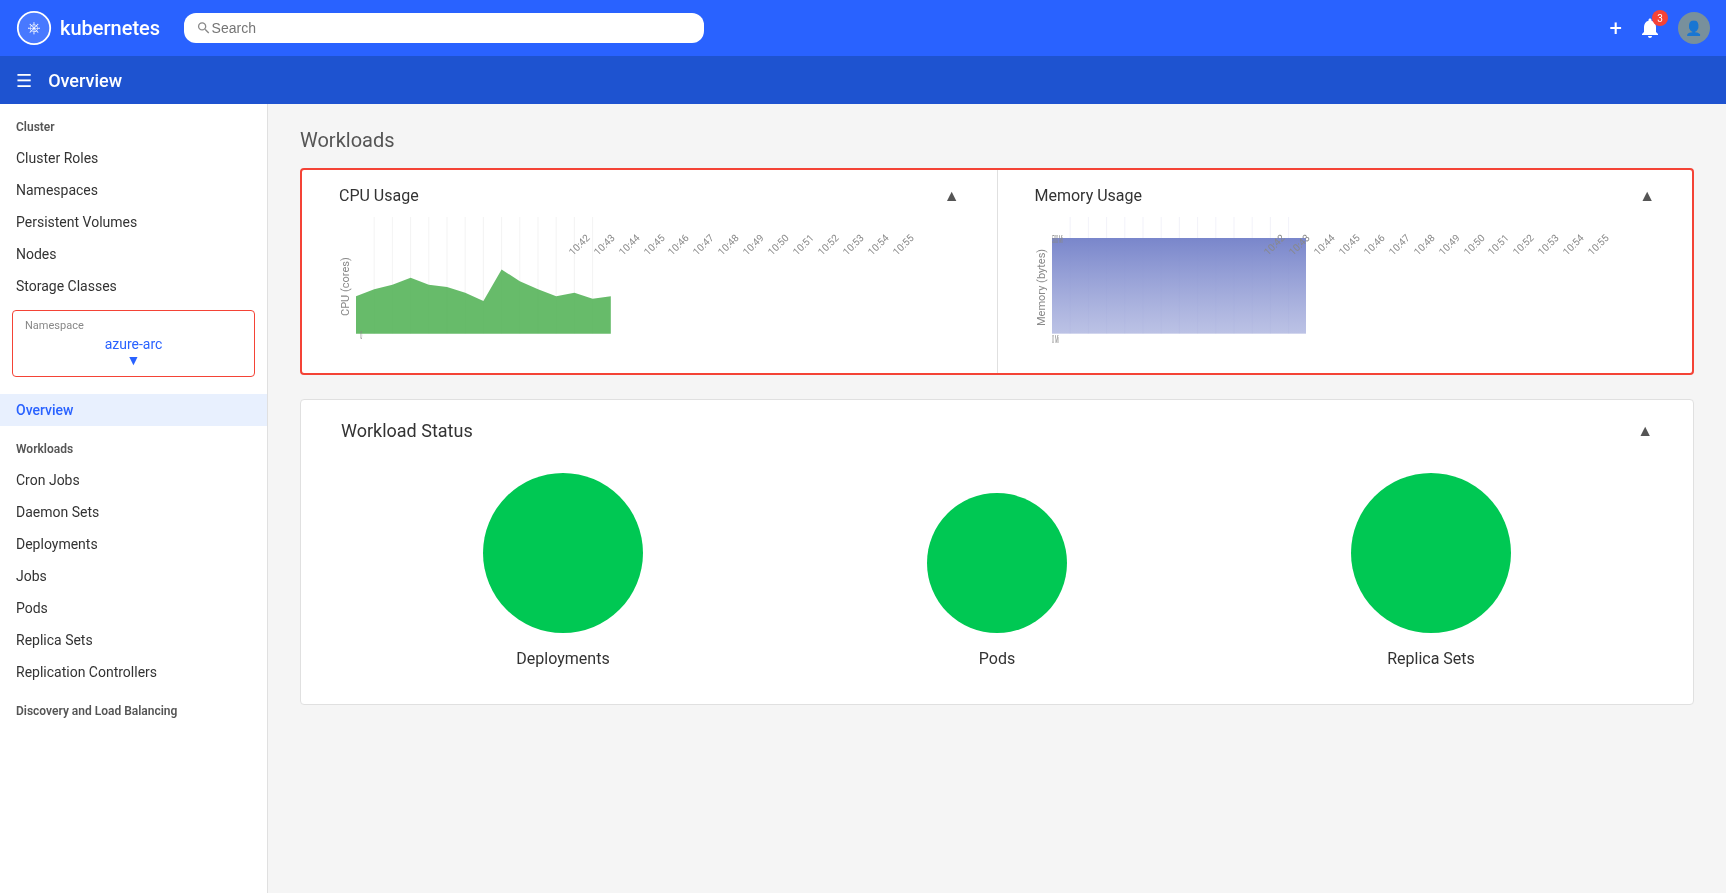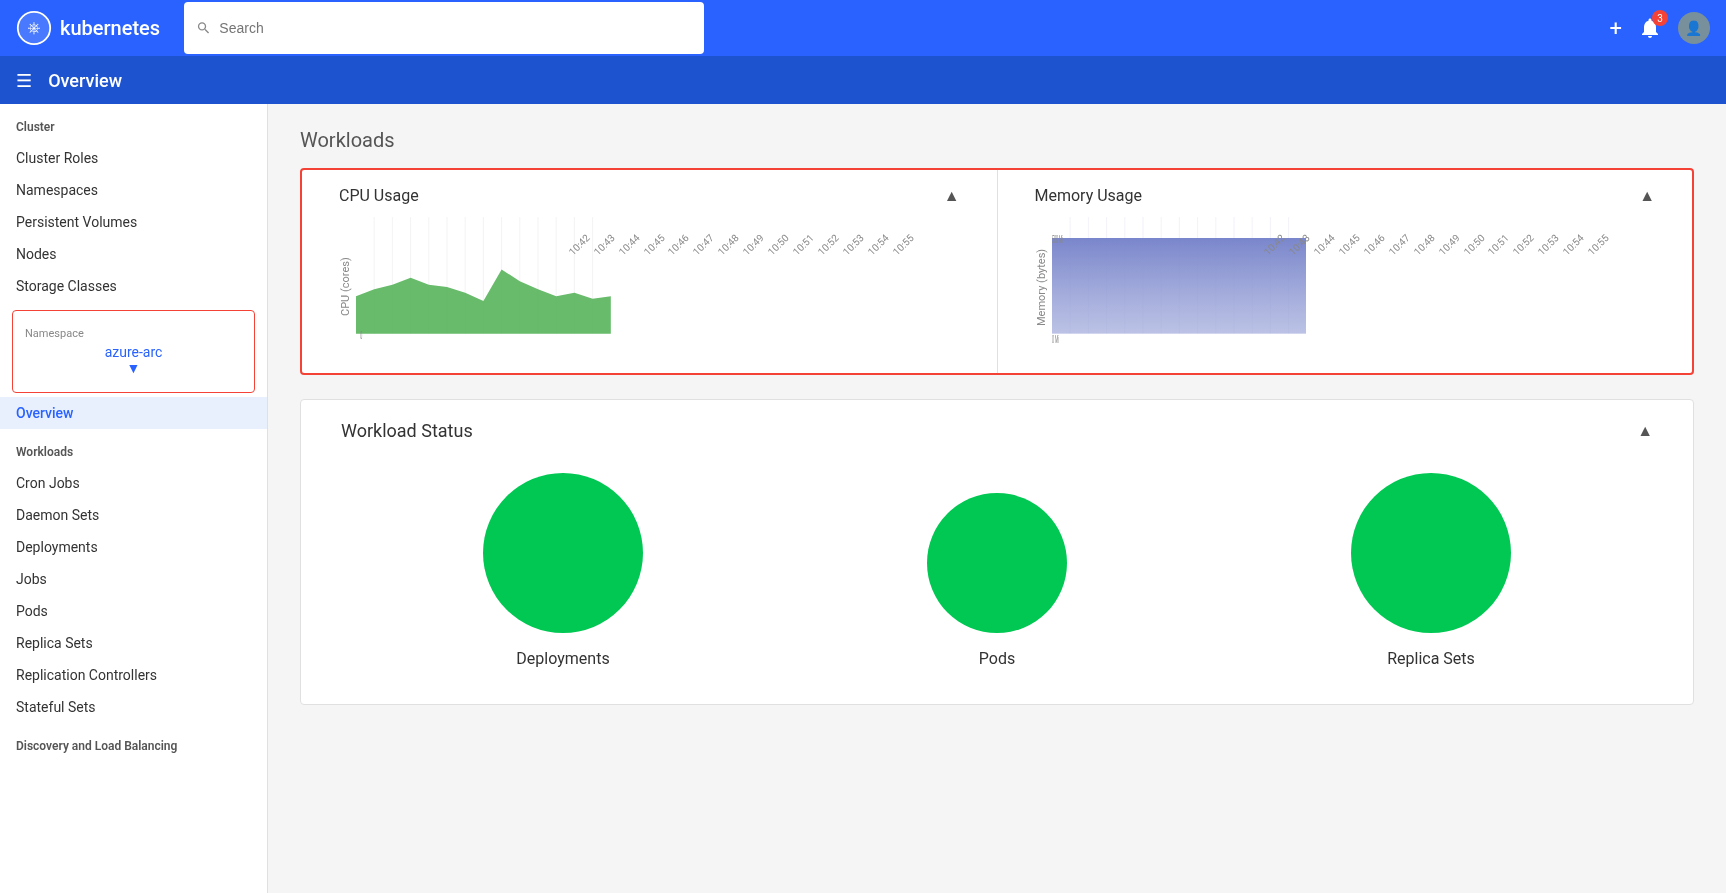--- a/index.html
+++ b/index.html
@@ -25,26 +25,25 @@
       margin-right: 24px;
     }
     .topbar-logo .k8s-icon {
       width: 36px;
       height: 36px;
     }
     .topbar-search {
       flex: 1;
       max-width: 520px;
       background: white;
-      border-radius: 4px;
+      border-radius: 12px;
       display: flex;
       align-items: center;
       padding: 0 12px;
-      height: 52px;
-      gap: 8px;
+      height: 30px;
     }
     .topbar-search input {
       border: none;
       outline: none;
       font-size: 14px;
       color: #555;
       width: 100%;
     }
     .topbar-actions {
       margin-left: auto;
@@ -129,22 +128,22 @@
       display: block;
     }
     .sidebar-item.active {
       color: #2962ff;
       font-weight: 500;
       background: #e8f0fe;
     }
     .sidebar-namespace {
       border: 1.5px solid #f44336;
       border-radius: 4px;
-      margin: 8px 12px 4px;
-      padding: 16px 12px;
+      margin: 8px 12px 17px;
+      padding: 8px 12px;
     }
     .sidebar-namespace-label {
       font-size: 11px;
       color: #888;
       margin-bottom: 4px;
     }
     .sidebar-namespace-select {
       display: flex;
       align-items: center;
       justify-content: space-between;
@@ -338,21 +337,20 @@
     <a class="sidebar-item active">Overview</a>
 
     <div class="sidebar-section-label">Workloads</div>
     <a class="sidebar-item">Cron Jobs</a>
     <a class="sidebar-item">Daemon Sets</a>
     <a class="sidebar-item">Deployments</a>
     <a class="sidebar-item">Jobs</a>
     <a class="sidebar-item">Pods</a>
     <a class="sidebar-item">Replica Sets</a>
     <a class="sidebar-item">Replication Controllers</a>
-    <a class="sidebar-item">Stateful Sets</a>
 
     <div class="sidebar-section-label">Discovery and Load Balancing</div>
   </div>
 
   <div class="main-content">
     <div class="section-title">Workloads</div>
 
     <div class="charts-panel">
 
       <div class="chart-box">

